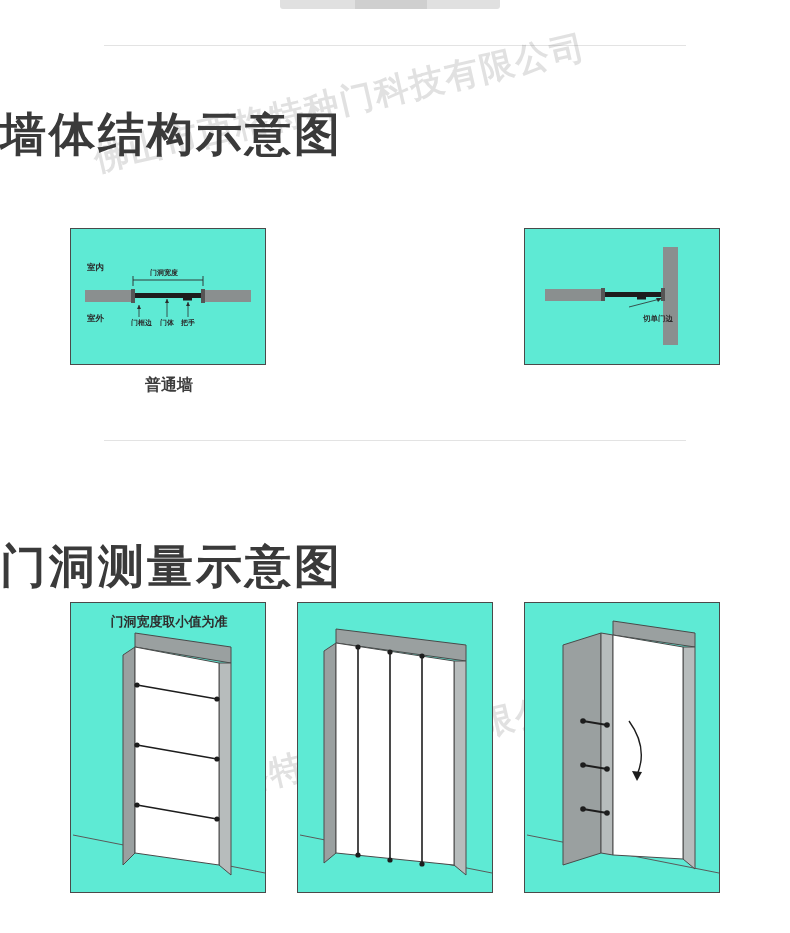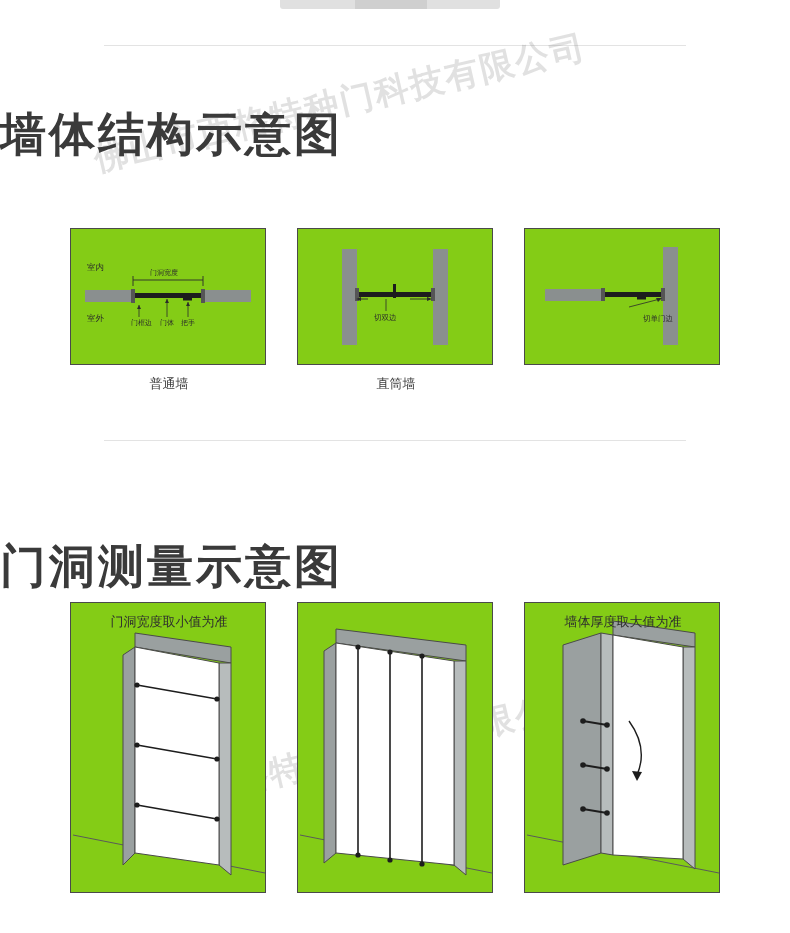--- a/index.html
+++ b/index.html
@@ -74,33 +74,34 @@
     left: 70px;
     width: 650px;
     display: flex;
     justify-content: space-between;
   }
   .row-1 { top: 228px; }
   .row-2 { top: 602px; }
 
   .panel {
     position: relative;
-    background: #84cc16;
+    background: #5eead4;
     border: 1px solid #4a4a4a;
     box-sizing: border-box;
+    font-weight: bold;
   }
   .row-1 .panel { width: 196px; height: 137px; }
   .row-2 .panel { width: 196px; height: 291px; }
 
   .panel-caption {
     position: absolute;
     top: 146px;
     width: 196px;
     text-align: center;
-    font-size: 13px;
+    font-size: 16px;
     color: #3d3d3d;
     font-family: "DejaVu Sans", sans-serif;
   }
 
   .panel-title {
     position: absolute;
     top: 10px;
     left: 0;
     width: 196px;
     text-align: center;
@@ -159,38 +160,20 @@
       <text class="lbl" x="16" y="41" font-size="8.5">室内</text>
       <text class="lbl" x="16" y="92" font-size="8.5">室外</text>
       <text class="lbl" x="79" y="46" font-size="7">门洞宽度</text>
       <text class="lbl" x="60" y="96" font-size="7">门框边</text>
       <text class="lbl" x="89" y="96" font-size="7">门体</text>
       <text class="lbl" x="110" y="96" font-size="7">把手</text>
     </svg>
     <div class="panel-caption">普通墙</div>
   </div>
 
-  <div class="panel">
-    <svg width="194" height="135" viewBox="0 0 194 135">
-      <rect x="44" y="20" width="15" height="96" fill="#8a8f8f"></rect>
-      <rect x="135" y="20" width="15" height="96" fill="#8a8f8f"></rect>
-      <rect x="59" y="63" width="76" height="5" fill="#1d1d1d"></rect>
-      <rect x="57" y="59" width="4" height="13" fill="#555"></rect>
-      <rect x="133" y="59" width="4" height="13" fill="#555"></rect>
-      <rect x="95" y="55" width="3" height="14" fill="#1d1d1d"></rect>
-
-      <line x1="70" y1="70" x2="60" y2="70" stroke="#2b2b2b" stroke-width="0.9"></line>
-      <polygon points="58,70 63,68 63,72" fill="#2b2b2b"></polygon>
-      <line x1="112" y1="70" x2="132" y2="70" stroke="#2b2b2b" stroke-width="0.9"></line>
-      <polygon points="134,70 129,68 129,72" fill="#2b2b2b"></polygon>
-      <line x1="88" y1="70" x2="88" y2="82" stroke="#2b2b2b" stroke-width="0.8"></line>
-      <text class="lbl" x="76" y="91" font-size="7.5">切双边</text>
-    </svg>
-    <div class="panel-caption">直筒墙</div>
-  </div>
 
   <div class="panel">
     <svg width="194" height="135" viewBox="0 0 194 135">
       <rect x="138" y="18" width="15" height="98" fill="#8a8f8f"></rect>
       <rect x="20" y="60" width="58" height="12" fill="#8a8f8f"></rect>
       <rect x="78" y="63" width="60" height="5" fill="#1d1d1d"></rect>
       <rect x="76" y="59" width="4" height="13" fill="#555"></rect>
       <rect x="136" y="59" width="4" height="13" fill="#555"></rect>
       <rect x="112" y="68" width="9" height="2.5" fill="#1d1d1d"></rect>
       <line x1="104" y1="78" x2="135" y2="70" stroke="#2b2b2b" stroke-width="0.8"></line>
@@ -242,21 +225,20 @@
       <line x1="92" y1="49" x2="92" y2="257" stroke="#1d1d1d" stroke-width="1.6"></line>
       <circle cx="92" cy="49" r="2.6" fill="#1d1d1d"></circle>
       <circle cx="92" cy="257" r="2.6" fill="#1d1d1d"></circle>
       <line x1="124" y1="53" x2="124" y2="261" stroke="#1d1d1d" stroke-width="1.6"></line>
       <circle cx="124" cy="53" r="2.6" fill="#1d1d1d"></circle>
       <circle cx="124" cy="261" r="2.6" fill="#1d1d1d"></circle>
     </svg>
   </div>
 
   <div class="panel">
-    <div class="panel-title">墙体厚度取大值为准</div>
     <svg width="194" height="291" viewBox="0 0 194 291">
       <line x1="2" y1="232" x2="194" y2="270" stroke="#5a5a5a" stroke-width="1"></line>
 
       <polygon points="38,42 76,30 76,250 38,262" fill="#9aa0a0" stroke="#4a4a4a" stroke-width="1"></polygon>
       <polygon points="76,30 88,32 88,252 76,250" fill="#b7bcbc" stroke="#4a4a4a" stroke-width="1"></polygon>
       <polygon points="88,32 170,44 170,30 88,18" fill="#9aa0a0" stroke="#4a4a4a" stroke-width="1"></polygon>
       <polygon points="158,44 170,44 170,266 158,256" fill="#b7bcbc" stroke="#4a4a4a" stroke-width="1"></polygon>
       <polygon points="88,32 158,44 158,256 88,252" fill="#ffffff" stroke="#4a4a4a" stroke-width="1"></polygon>
 
       <line x1="58" y1="118" x2="82" y2="122" stroke="#1d1d1d" stroke-width="1.8"></line>

